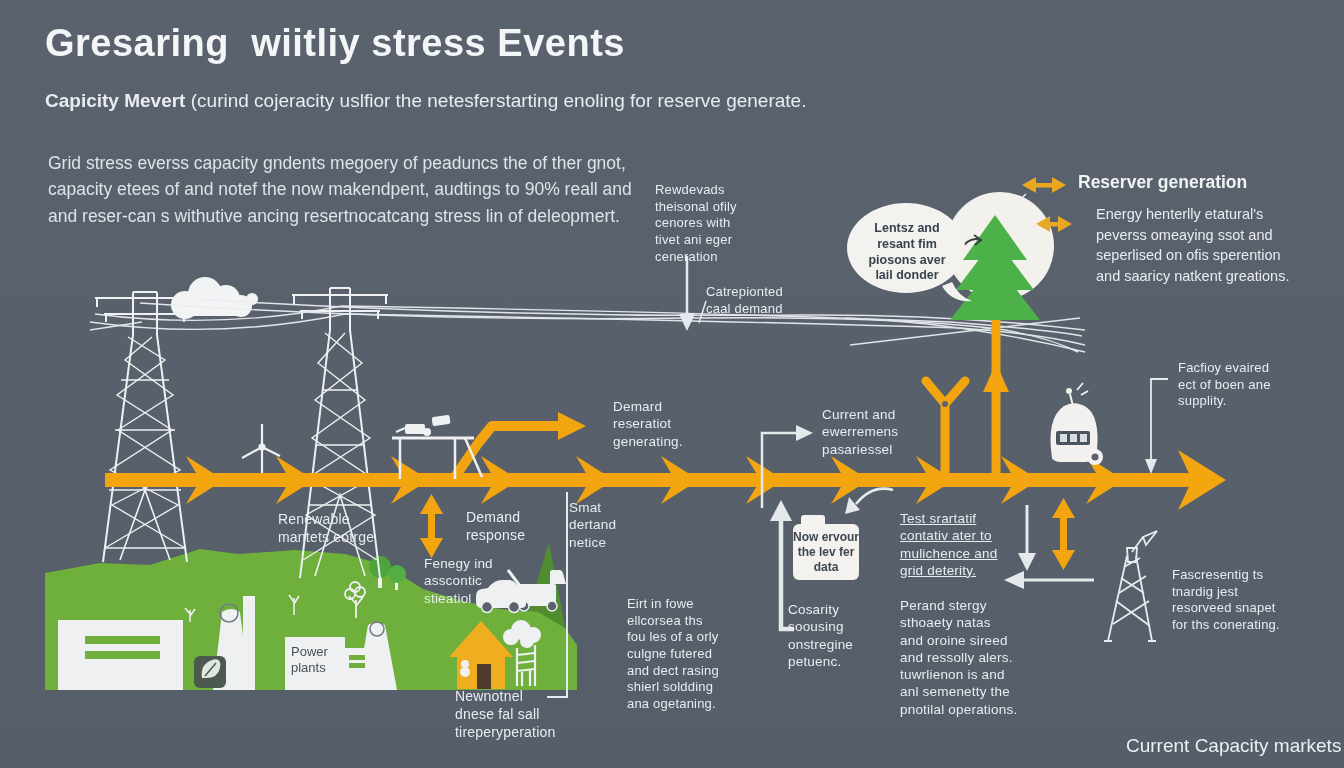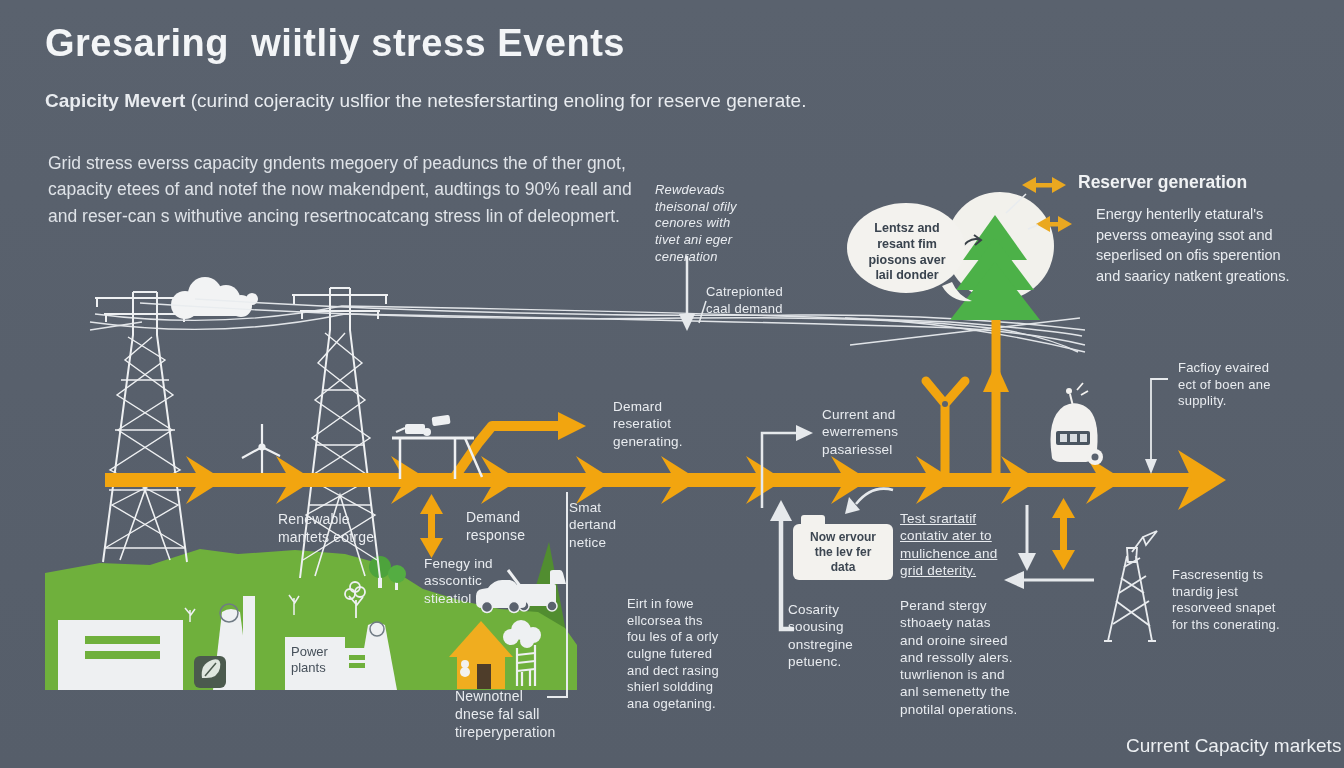--- a/index.html
+++ b/index.html
@@ -24,21 +24,21 @@
     position:absolute; left:48px; top:150px; font-size:17.5px; line-height:1.5;
     color:#dfe3e8; white-space:pre-wrap;
   }
   .bubble-text{
     position:absolute; left:856px; top:221px; width:102px; text-align:center;
     font-size:12.5px; line-height:1.26; color:#39434e; font-weight:700; white-space:pre-wrap;
   }
   .reserve-heading{position:absolute; left:1078px; top:172px; font-size:17.5px; font-weight:700; color:#f0f2f4; white-space:pre-wrap;}
   .reserve-body{position:absolute; left:1096px; top:204px; font-size:14.5px; line-height:1.42; white-space:pre-wrap;}
   .now-box{
-    position:absolute; left:793px; top:524px; width:100px; height:56px;
+    position:absolute; left:793px; top:524px; width:66px; height:56px;
     background:#f3f2ee; border-radius:6px;
   }
   .now-tab{
     position:absolute; left:8px; top:-9px; width:24px; height:12px;
     background:#f3f2ee; border-radius:3px;
   }
   .now-text{
     position:absolute; left:0; top:6px; width:100%; text-align:center;
     font-size:12px; line-height:1.25; color:#3d4752; font-weight:700; white-space:pre-wrap;
   }
@@ -283,21 +283,21 @@
     <path d="M1104,641 L1112,641 M1148,641 L1156,641"></path>
   </g>
 </svg>
 
 <div class="title">Gresaring  wiitliy stress Events</div>
 <div class="subtitle"><span class="lead">Capicity Mevert</span><span> (curind cojeracity uslfior the netesferstarting enoling for reserve generate.</span></div>
 <div class="intro">Grid stress everss capacity gndents megoery of peaduncs the of ther gnot,
 capacity etees of and notef the now makendpent, audtings to 90% reall and
 and reser-can s withutive ancing resertnocatcang stress lin of deleopmert.</div>
 
-<div class="label" style="left:655px; top:182px; font-size:13px;font-style:italic;">Rewdevads
+<div class="label" style="left:655px; top:182px; font-size:13px;">Rewdevads
 theisonal ofily
 cenores with
 tivet ani eger
 ceneration</div>
 <div class="label" style="left:706px; top:284px; font-size:13px;">Catrepionted
 caal demand</div>
 <div class="bubble-text">Lentsz and
 resant fim
 piosons aver
 lail donder</div>

